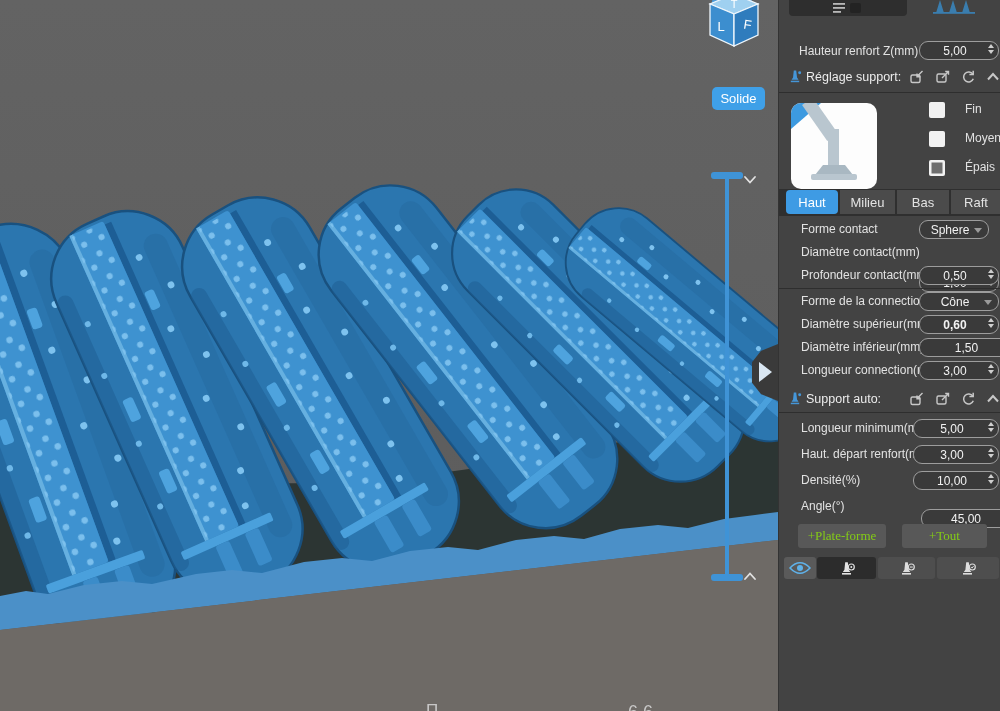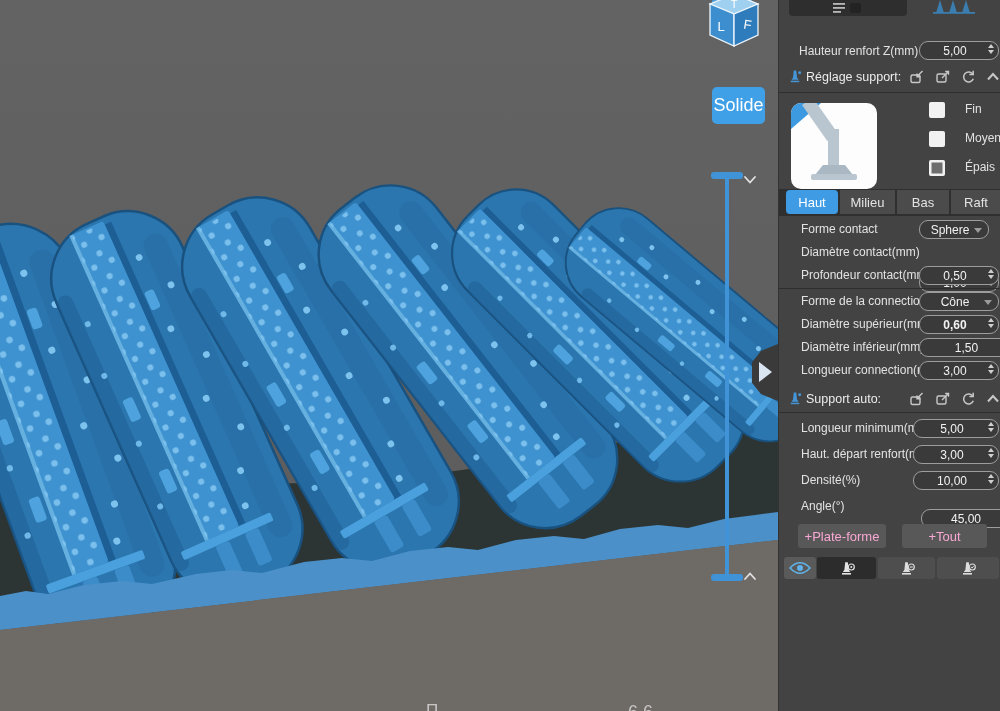--- a/index.html
+++ b/index.html
@@ -5,22 +5,22 @@
   * { margin:0; padding:0; box-sizing:border-box; }
   html,body { width:1000px; height:711px; overflow:hidden; background:#5f5f5f;
               font-family:"Liberation Sans", sans-serif; }
   .stage { position:relative; width:1000px; height:711px; overflow:hidden; }
 
   
   .scene { position:absolute; left:0; top:0; width:778px; height:711px; display:block; }
 
   .nub { position:absolute; background:#4a9ad8; border-radius:1px; }
   .nav-cube { position:absolute; left:704px; top:0; width:60px; height:54px; }
-  .solide-btn { position:absolute; left:712px; top:87px; width:53px; height:37px;
-    background:#3fa0e8; border:none; border-radius:5px; color:#fff; font-size:18px;
+  .solide-btn { position:absolute; left:712px; top:87px; width:53px; height:23px;
+    background:#3fa0e8; border:none; border-radius:5px; color:#fff; font-size:13px;
     font-family:"Liberation Sans",sans-serif; cursor:pointer; }
   .z-track { position:absolute; left:725px; top:176px; width:4px; height:402px; background:#3f93d6; }
   .z-cap { position:absolute; left:711px; width:32px; height:7px; background:#3f93d6; border-radius:3px; }
   .z-cap.top { top:172px; } .z-cap.bot { top:574px; }
   .chev { position:absolute; width:16px; height:16px; }
   .chev.down { left:742px; top:172px; } .chev.up { left:742px; top:568px; }
   .panel-handle { position:absolute; left:752px; top:344px; width:26px; height:57px;
     background:#3a3a3a; clip-path:polygon(100% 0%,35% 12%,0% 32%,0% 68%,35% 88%,100% 100%); }
   .panel-handle .tri { position:absolute; left:7px; top:18px; width:0; height:0;
     border-left:13px solid #d9e6f2; border-top:10px solid transparent; border-bottom:10px solid transparent; }
@@ -47,21 +47,21 @@
   .divider { left:0; width:222px; height:1px; background:#2e2e2e; }
   .preview { left:12px; top:103px; width:86px; height:86px; background:#fdfdfd; border-radius:10px; overflow:hidden; }
   .chk-row { display:flex; align-items:center; gap:20px; }
   .cb { width:16px; height:16px; background:#f2f2f2; border-radius:2px; flex:0 0 auto; }
   .cb.part { background:#6e6e6e; box-shadow:inset 0 0 0 2.5px #f2f2f2; }
   .tabstrip { left:0; top:189px; width:222px; height:27px; background:#2f2f2f; }
   .tab { position:absolute; top:190px; height:24px; display:flex; align-items:center; justify-content:center;
     font-size:13px; color:#e3e3e3; background:#4b4b4b; cursor:pointer; }
   .tab.active { background:#3e9be4; color:#fff; border-radius:4px; }
   .pbtn { position:absolute; height:24px; background:#585858; border:none; border-radius:3px;
-    color:#f9a8d4; font-size:13px; font-family:Liberation Sans, sans-serif; cursor:pointer; }
+    color:#84cc16; font-size:13px; font-family:Liberation Serif, serif; cursor:pointer; }
   .tool { position:absolute; top:557px; height:22px; background:#4e4e4e; border:none; border-radius:3px;
     display:flex; align-items:center; justify-content:center; cursor:pointer; }
   .tool.eye { background:#5a5a5a; }
   .tool.active { background:#2c2c2c; }
   .remove-all { left:7px; top:590px; width:213px; height:25px; background:#545454; border:none;
     border-radius:3px; color:#f2f2f2; font-size:13px; font-family:"Liberation Sans",sans-serif; cursor:pointer; }
 </style>
 </head>
 <body>
 

